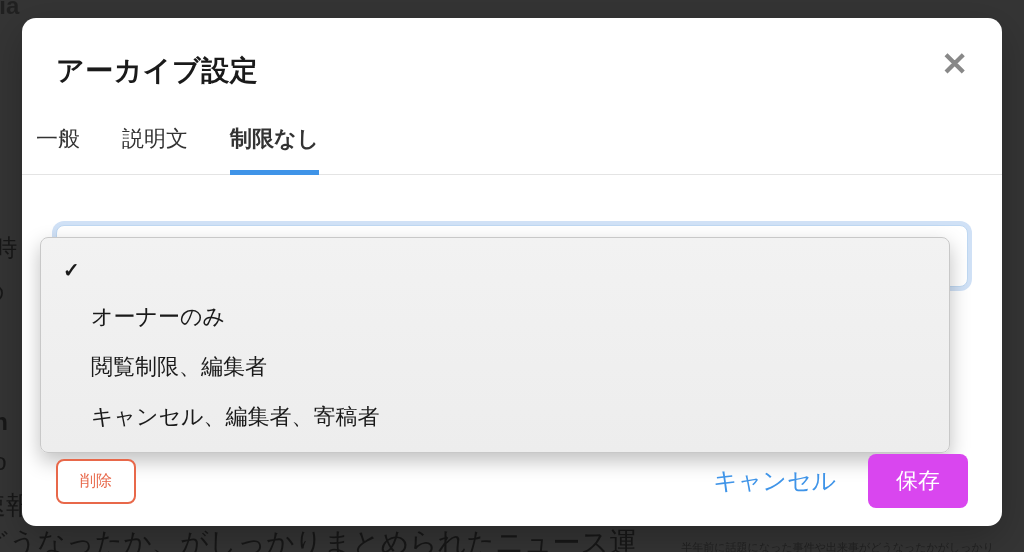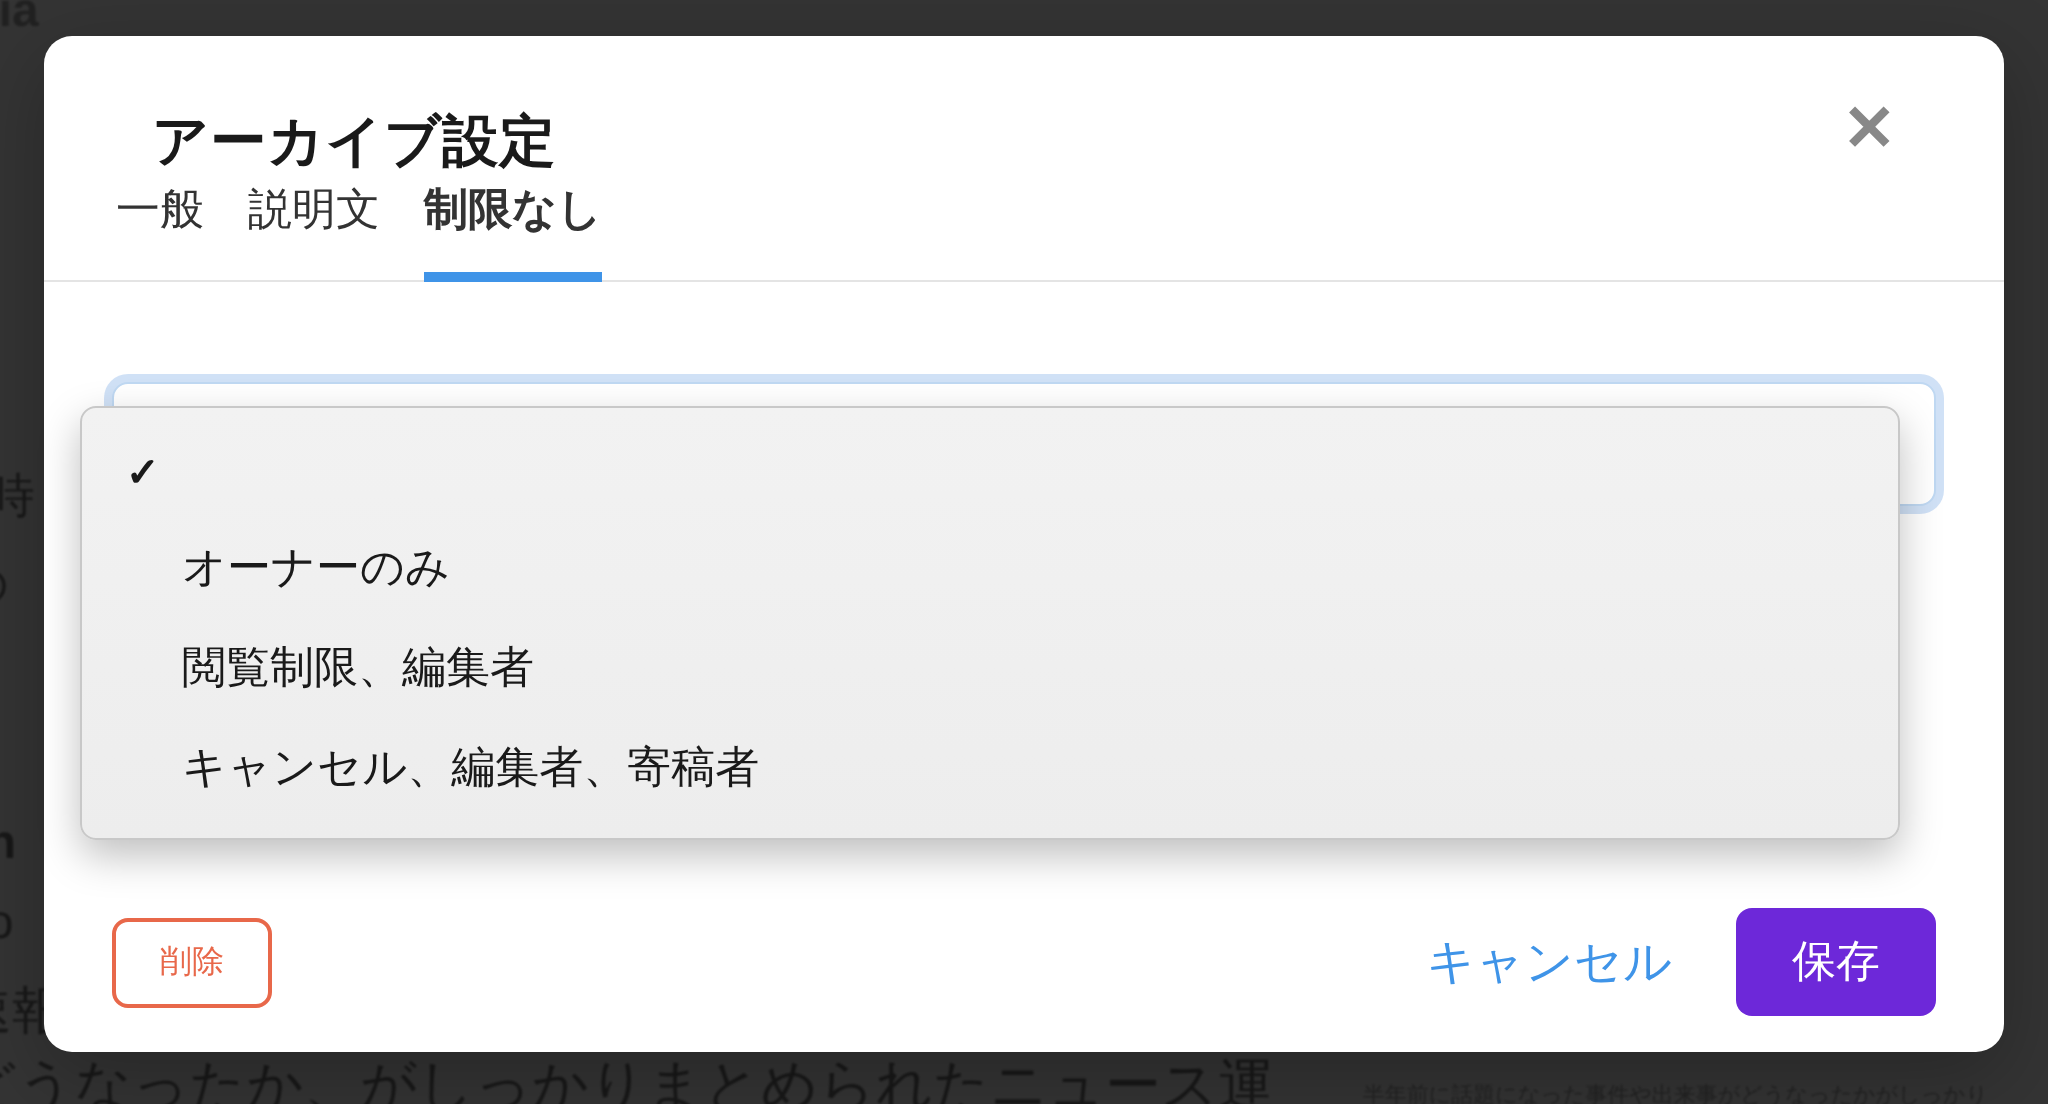--- a/index.html
+++ b/index.html
@@ -52,41 +52,42 @@
       height: 508px;
       background: #fff;
       border-radius: 14px;
       box-shadow: 0 12px 40px rgba(0,0,0,0.25);
       padding: 34px 0 0 0;
     }
     .modal-header {
       display: flex;
       justify-content: space-between;
       align-items: flex-start;
-      padding: 0 54px;
+      padding: 0 34px;
       text-align: center;
     }
     .modal-title {
       font-size: 28px;
       font-weight: 700;
       color: #1a1a1a;
       letter-spacing: 0.5px;
     }
     .close-btn {
       font-size: 32px;
       font-weight: 700;
       color: #888;
       cursor: pointer;
       line-height: 1;
       margin-top: -4px;
     }
     .tabs {
       display: flex;
-      gap: 22px;
-      padding: 0 36px;
+      gap: 42px;
+      margin-top: 34px;
+      padding: 0 14px;
       border-bottom: 1px solid #e4e4e4;
     }
     .tab {
       font-size: 22px;
       color: #333;
       padding-bottom: 16px;
       cursor: pointer;
       border-bottom: 5px solid transparent;
       margin-bottom: -1px;
     }
@@ -168,21 +169,21 @@
     }
     .btn-cancel {
       color: #3f94e8;
       font-size: 24px;
       background: none;
       border: none;
       cursor: pointer;
       padding: 10px 14px;
     }
     .btn-save {
-      background: #6d28d9;
+      background: #d946ef;
       color: #fff;
       font-size: 22px;
       border: none;
       border-radius: 8px;
       padding: 12px 28px;
       cursor: pointer;
     }
   </style>
 </head>
 <body>

